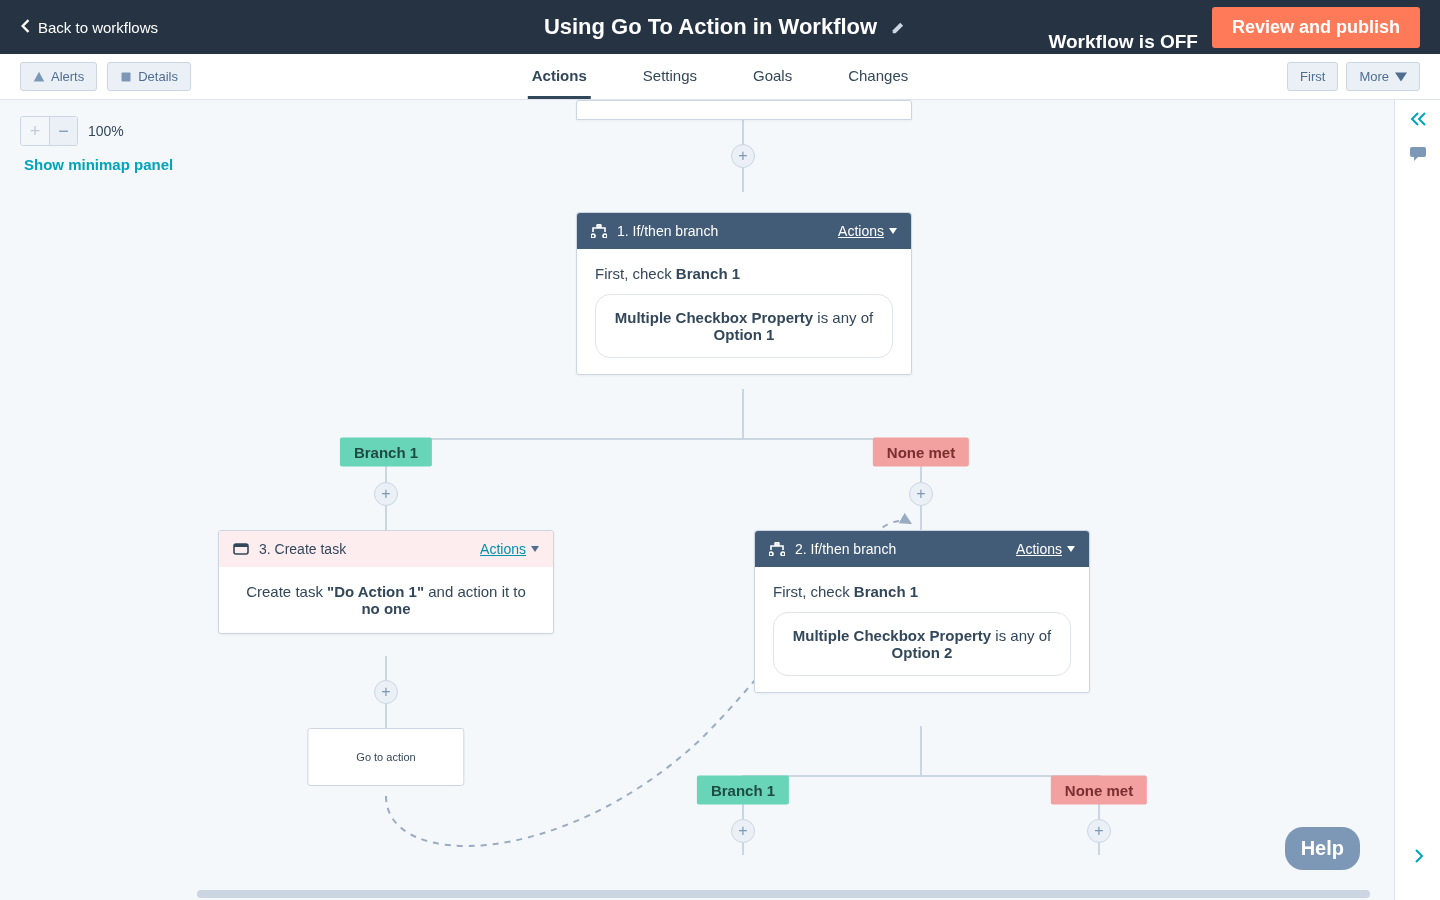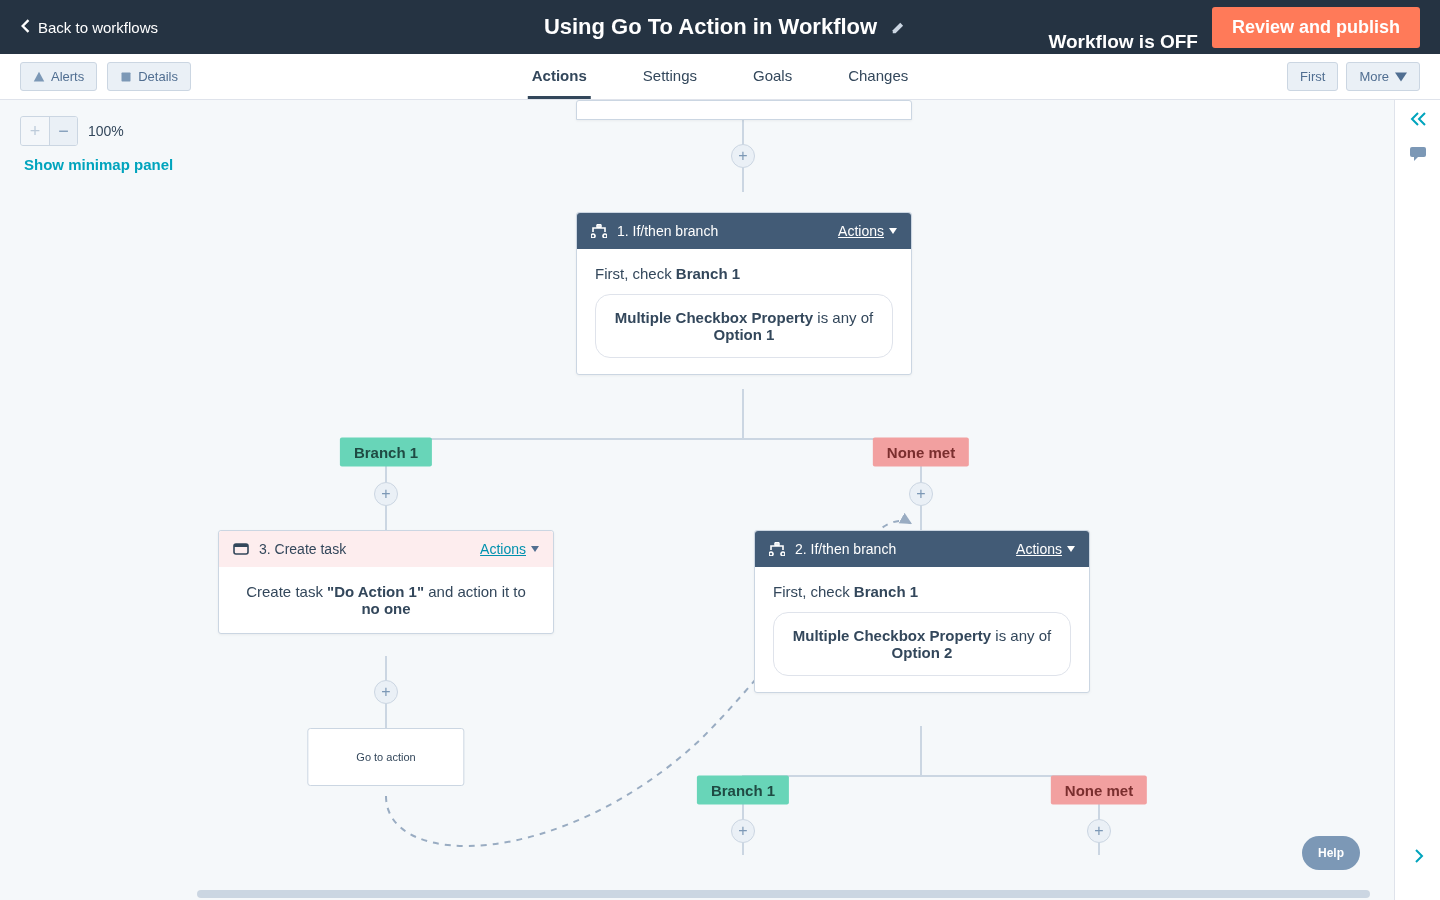--- a/index.html
+++ b/index.html
@@ -42,21 +42,21 @@
 .node-header.light { background: #fdedee; color: #33475b; }
 .node-header .hdr-left { display: flex; align-items: center; gap: 10px; }
 .node-header .hdr-actions { text-decoration: underline; cursor: pointer; display: flex; align-items: center; gap: 5px; font-size: 14px; }
 .node-body { padding: 16px 18px; font-size: 15px; color: #33475b; text-align: center; }
 .rule-box { border: 1px solid #dfe3eb; border-radius: 15px; padding: 14px; margin-top: 12px; }
 .branch-label { position: absolute; padding: 6px 14px; font-size: 15px; font-weight: 700; border-radius: 2px; transform: translate(-50%, -50%); z-index: 3; }
 .branch-label.green { background: #68d5b8; color: #1f4b43; }
 .branch-label.red { background: #f2a0a0; color: #7a2e2e; }
 .goto-node { position: absolute; background: #fff; border: 1px solid #cbd6e2; border-radius: 3px; padding: 22px 48px; font-size: 11px; color: #33475b; z-index: 2; transform: translateX(-50%); }
 .peek-node { position: absolute; background: #fff; border: 1px solid #cbd6e2; border-radius: 3px 3px 0 0; box-shadow: 0 1px 3px rgba(0,0,0,0.05); z-index: 2; height: 20px; }
-.help-pill { position: absolute; right: 80px; bottom: 30px; background: #7c98b6; color: #fff; padding: 10px 16px; border-radius: 18px; font-size: 12px; font-weight: 600; cursor: pointer; z-index: 6; }
+.help-pill { position: absolute; right: 80px; bottom: 30px; background: #7c98b6; color: #fff; padding: 10px 16px; border-radius: 18px; font-size: 20px; font-weight: 600; cursor: pointer; z-index: 6; }
 .help-chevron { position: absolute; right: 16px; bottom: 36px; color: #00a4bd; cursor: pointer; z-index: 6; }
 .scrollbar-bottom { position: absolute; bottom: 0; left: 173px; right: 46px; height: 12px; background: transparent; z-index: 4; }
 .scrollbar-thumb { position: absolute; top: 2px; left: 24px; right: 24px; height: 8px; background: #cbd6e2; border-radius: 4px; }
 b { font-weight: 700; }
 svg { display: block; }
 </style>
 </head>
 <body>
 
 <div class="topbar">

